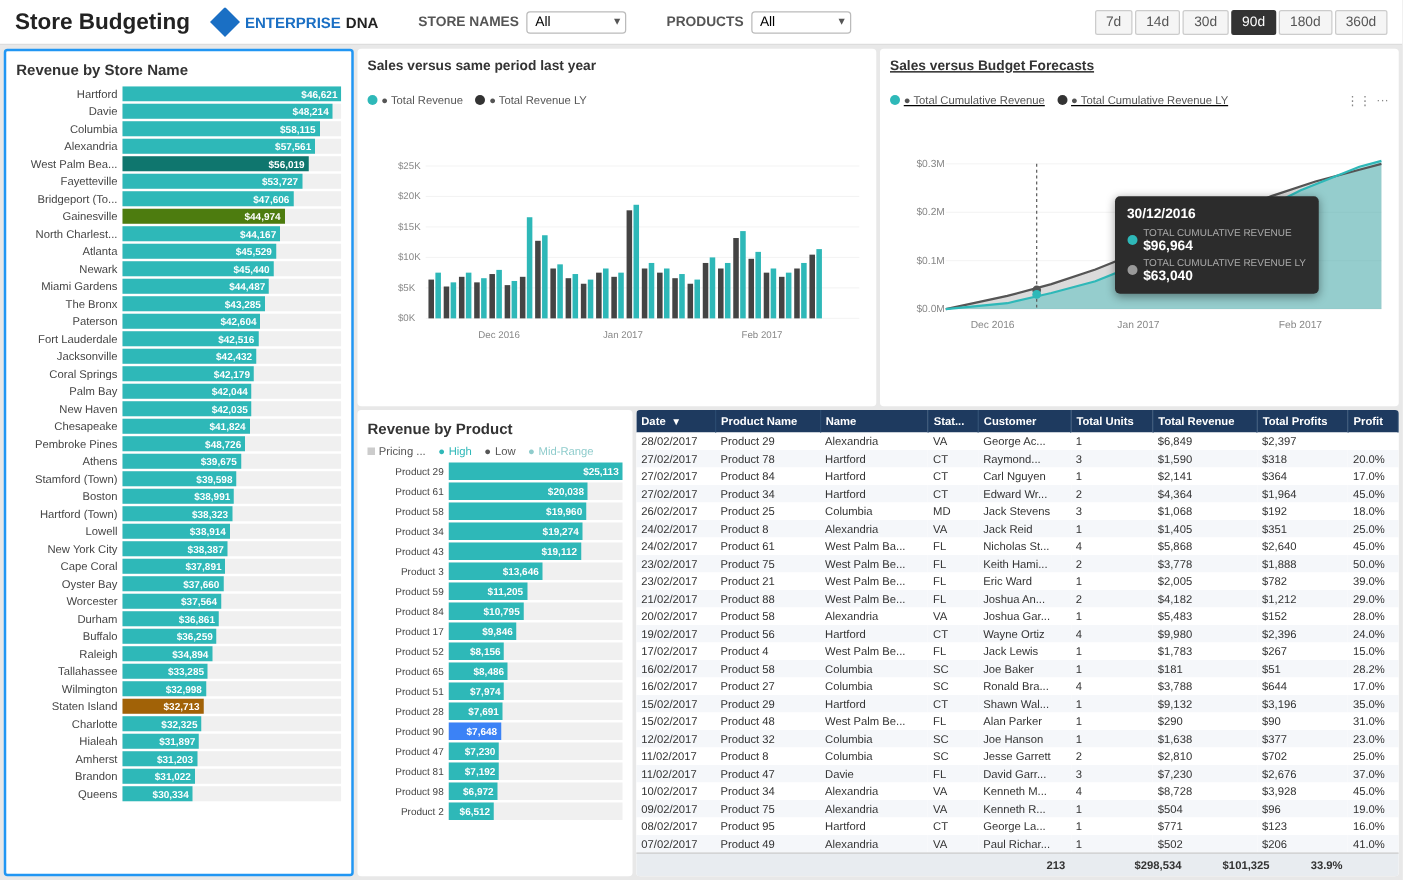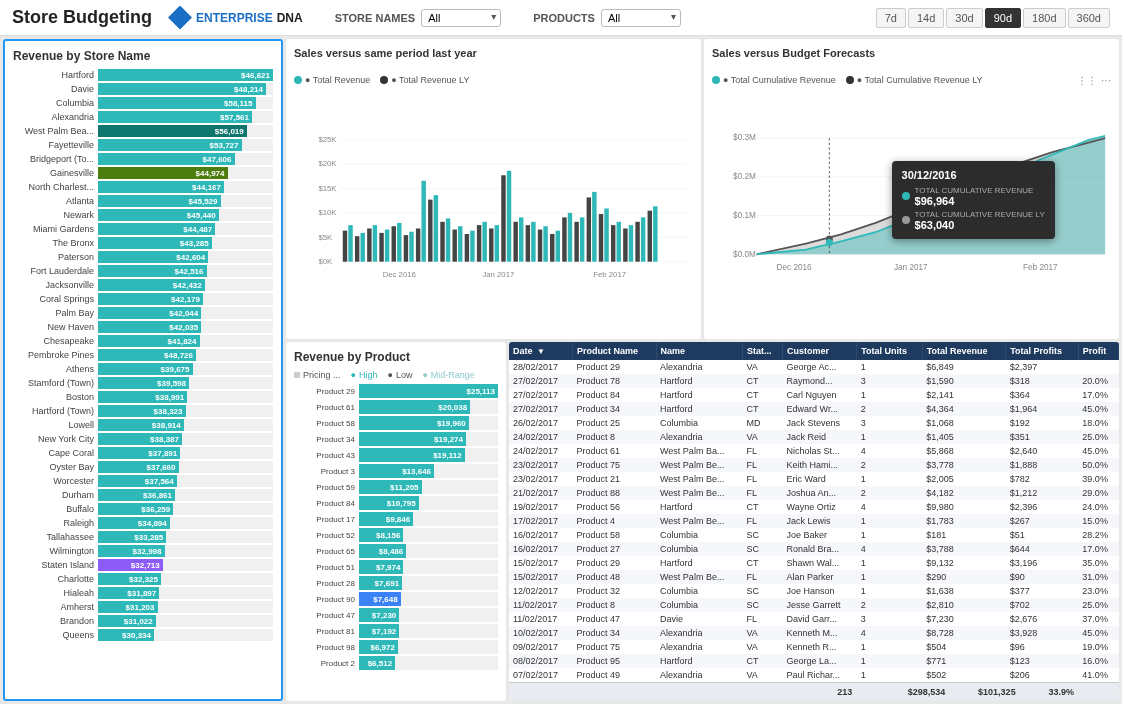--- a/index.html
+++ b/index.html
@@ -54,21 +54,21 @@
       background: #fff; border-radius: 3px; padding: 8px; flex: 1; overflow: hidden;
     }
     .chart-title { font-size: 11px; font-weight: 600; color: #333; margin-bottom: 16px; }
     .legend { display: flex; gap: 10px; font-size: 9px; color: #555; margin-bottom: 4px; }
     .legend-item { display: flex; align-items: center; gap: 3px; }
     .legend-dot { width: 8px; height: 8px; border-radius: 50%; }
 
     .chart-area { position: relative; width: 100%; height: calc(100% - 45px); }
 
     
-    .budget-panel { flex: 1; }
+    .budget-panel { flex: 1; text-decoration: underline; }
     .budget-chart-area { position: relative; width: 100%; height: calc(100% - 45px); }
 
     
     .tooltip-box {
       position: absolute; background: #2c2c2c; color: #fff; border-radius: 4px;
       padding: 8px 10px; font-size: 9px; top: 30%; left: 45%;
       box-shadow: 0 2px 8px rgba(0,0,0,0.4); z-index: 10; min-width: 160px;
     }
     .tooltip-date { font-size: 11px; font-weight: 700; margin-bottom: 5px; }
     .tooltip-row { display: flex; align-items: center; gap: 5px; margin-top: 3px; }
@@ -418,21 +418,21 @@
     <div class="bar-label">Wilmington</div>
     <div class="bar-track">
       <div class="bar-fill" style="width:38%;background:#2eb8b8;">
         <span class="bar-value">$32,998</span>
       </div>
     </div>
   </div>
         <div class="bar-row">
     <div class="bar-label">Staten Island</div>
     <div class="bar-track">
-      <div class="bar-fill" style="width:37%;background:#8b5cf6;">
+      <div class="bar-fill" style="width:37%;background:#a16207;">
         <span class="bar-value">$32,713</span>
       </div>
     </div>
   </div>
         <div class="bar-row">
     <div class="bar-label">Charlotte</div>
     <div class="bar-track">
       <div class="bar-fill" style="width:36%;background:#2eb8b8;">
         <span class="bar-value">$32,325</span>
       </div>
@@ -915,20 +915,31 @@
                     <td>Product 88</td>
                     <td>West Palm Be...</td>
                     <td>FL</td>
                     <td>Joshua An...</td>
                     <td>2</td>
                     <td>$4,182</td>
                     <td>$1,212</td>
                     <td>29.0%</td>
                   </tr>
                   <tr>
+                    <td>20/02/2017</td>
+                    <td>Product 58</td>
+                    <td>Alexandria</td>
+                    <td>VA</td>
+                    <td>Joshua Gar...</td>
+                    <td>1</td>
+                    <td>$5,483</td>
+                    <td>$152</td>
+                    <td>28.0%</td>
+                  </tr>
+                  <tr>
                     <td>19/02/2017</td>
                     <td>Product 56</td>
                     <td>Hartford</td>
                     <td>CT</td>
                     <td>Wayne Ortiz</td>
                     <td>4</td>
                     <td>$9,980</td>
                     <td>$2,396</td>
                     <td>24.0%</td>
                   </tr>

